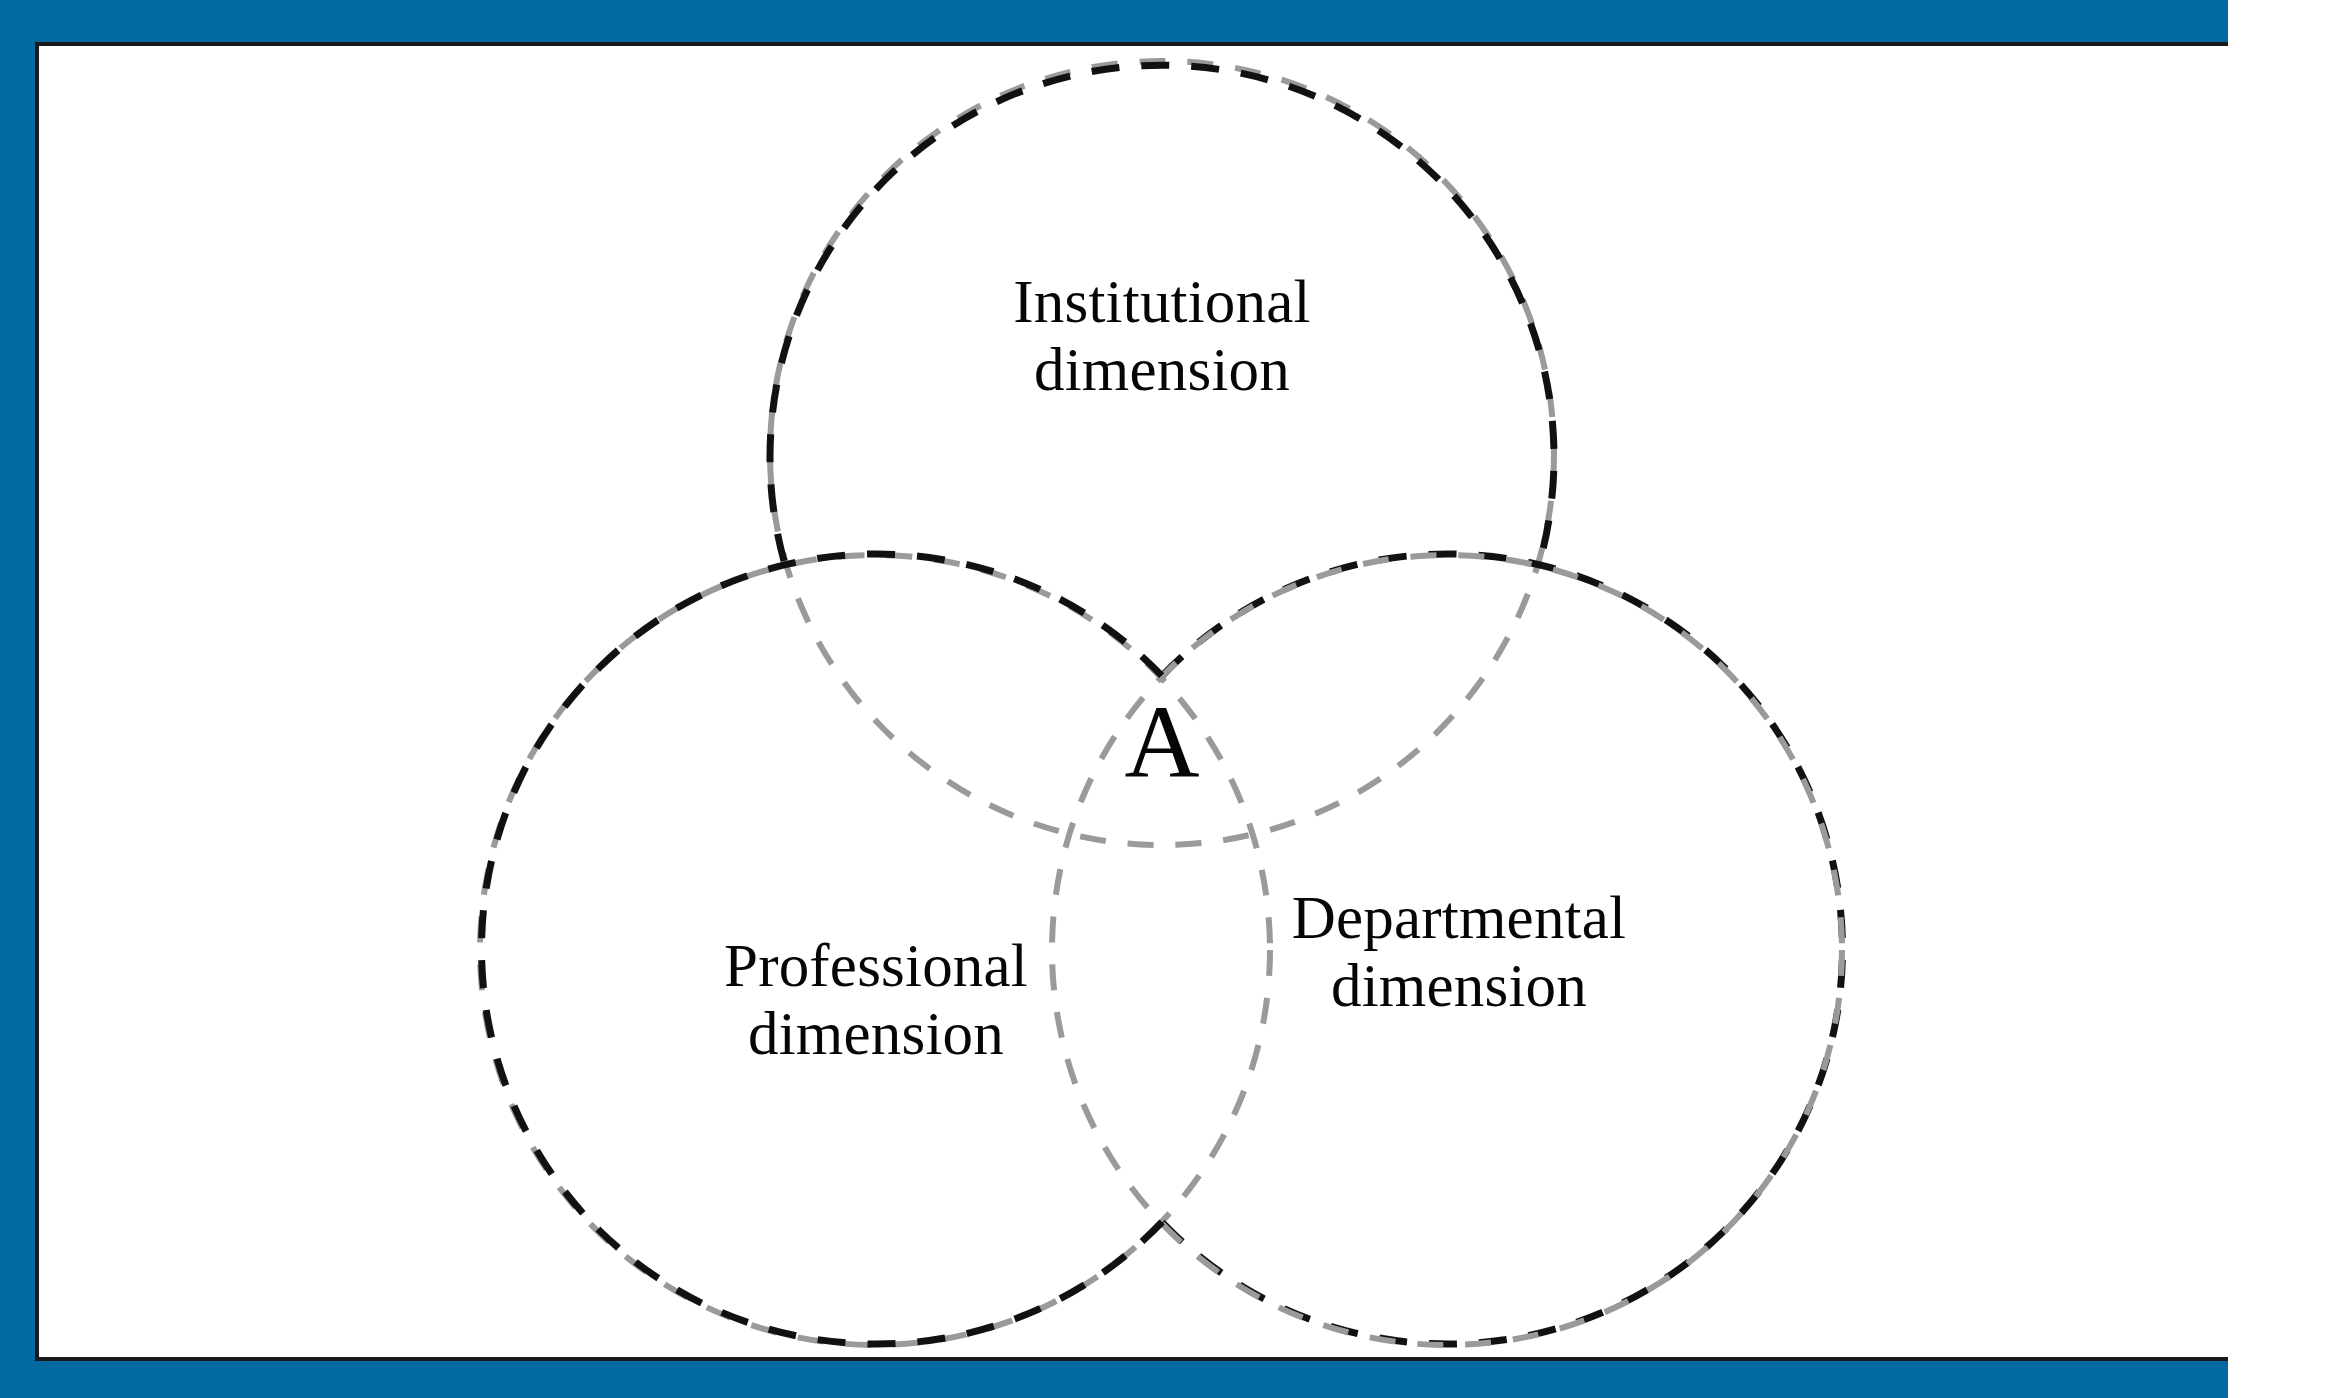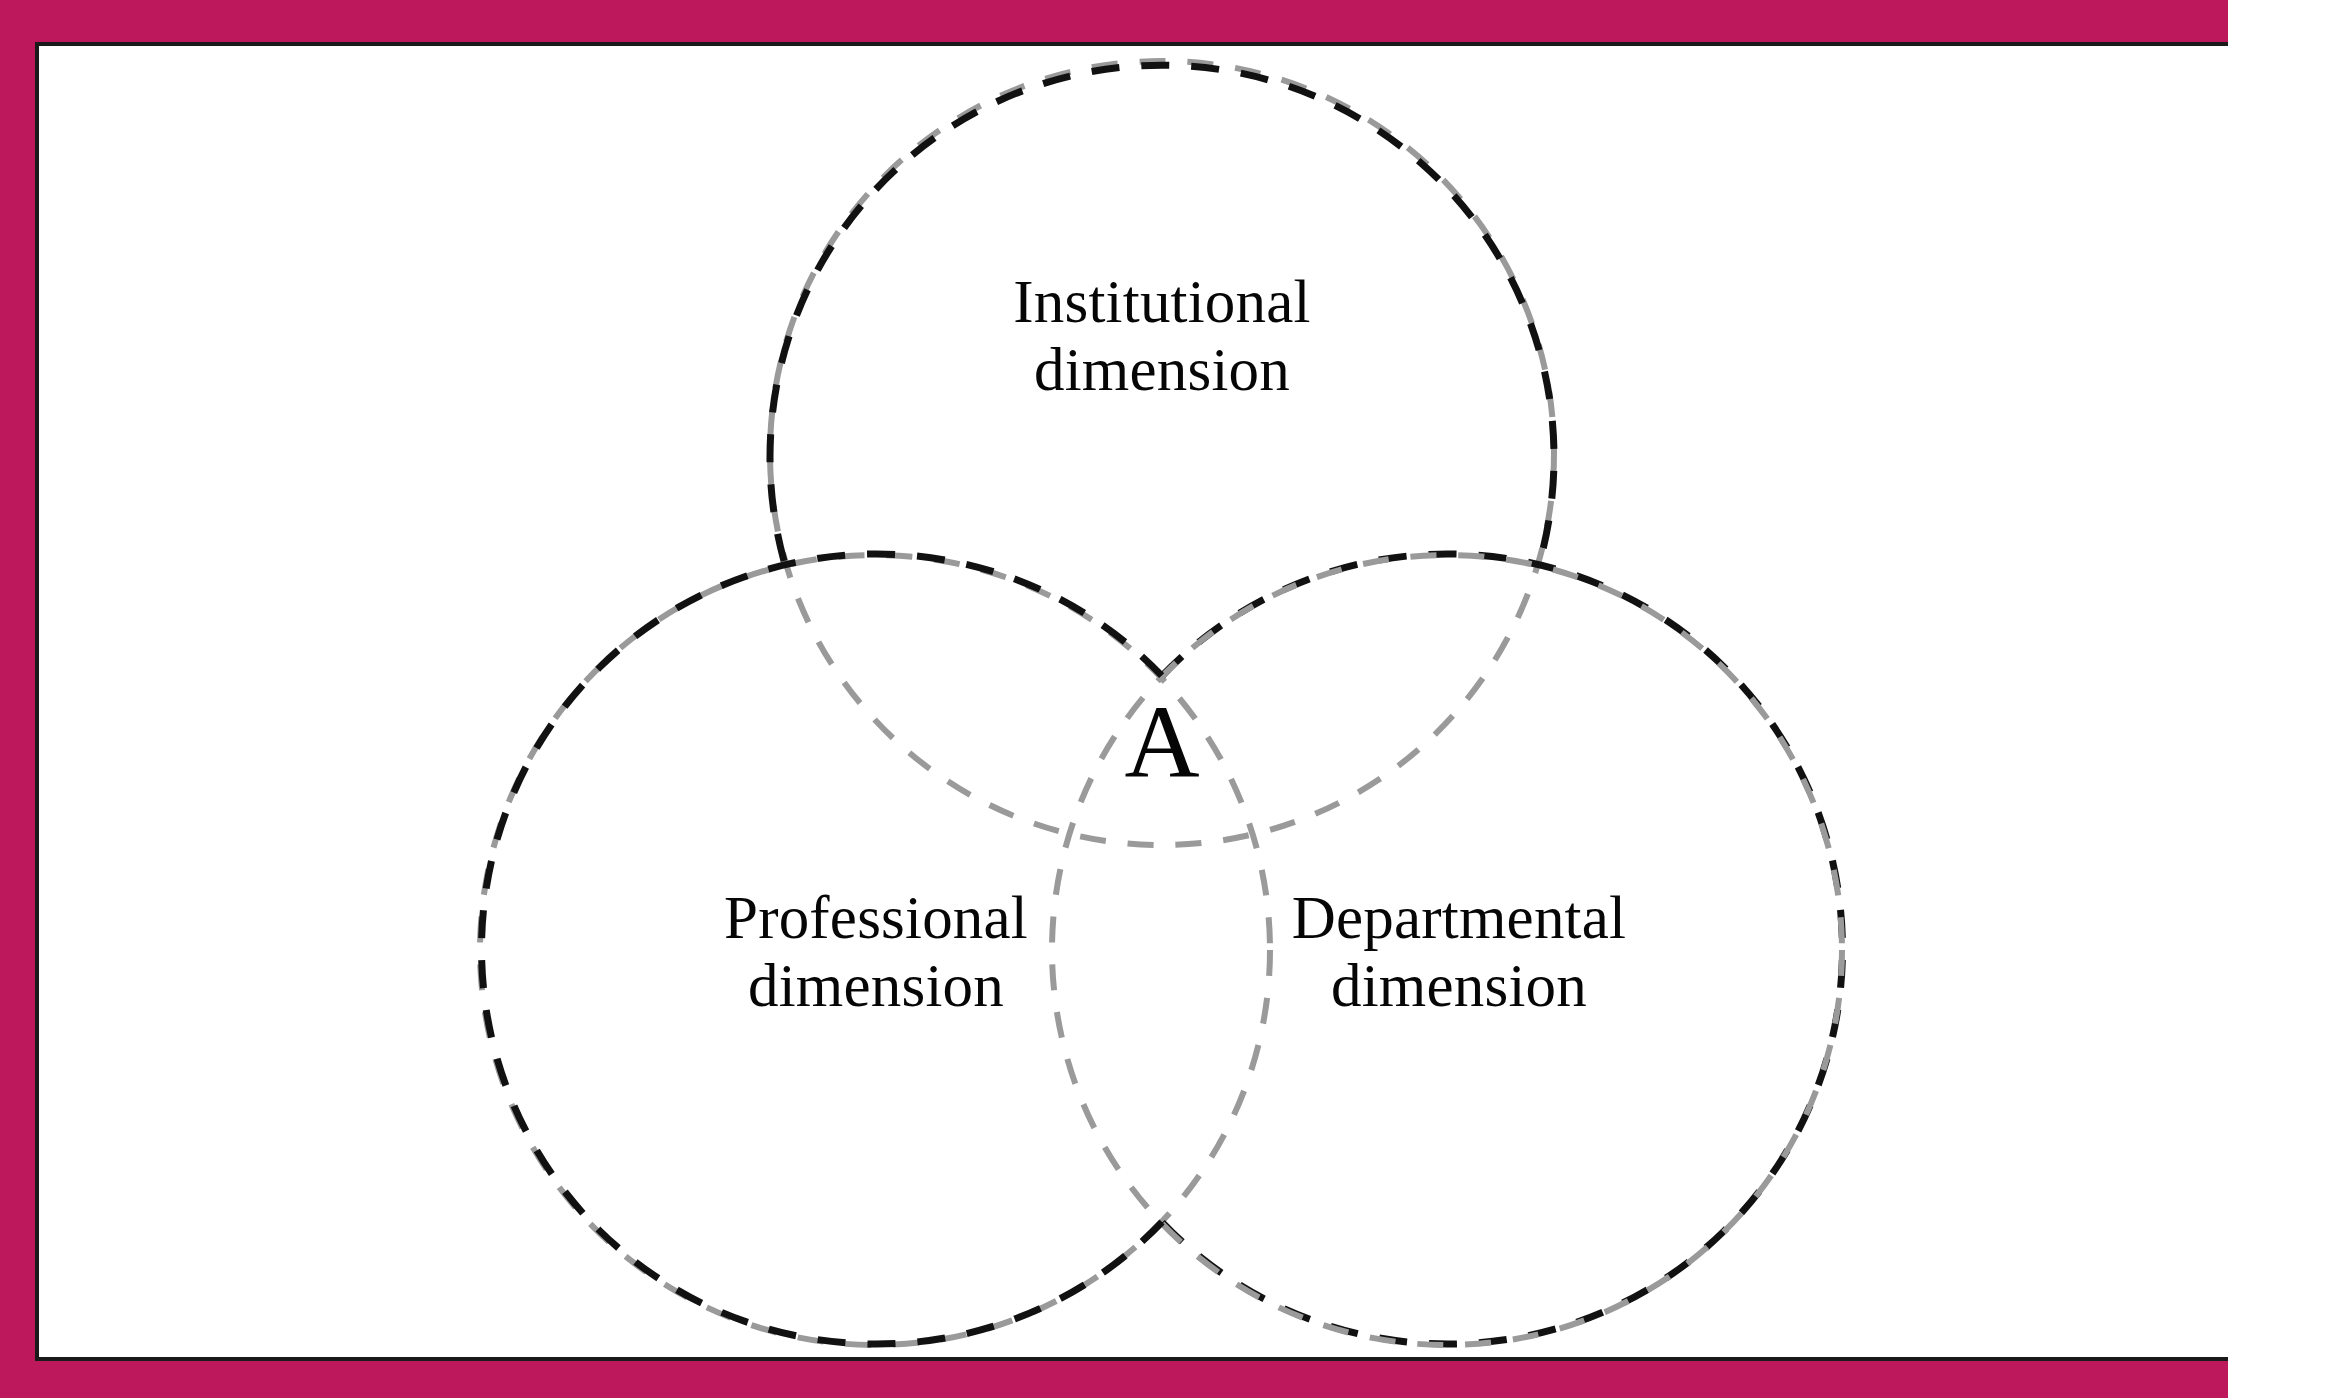--- a/index.html
+++ b/index.html
@@ -9,21 +9,21 @@
     background: #ffffff;
   }
   body {
     font-family: "Liberation Serif", "DejaVu Serif", serif;
     color: #000000;
   }
   #page {
     position: relative;
     width: 2228px;
     height: 1398px;
-    background: #be185d;
+    background: #0369a1;
     overflow: hidden;
   }
   #frame {
     position: absolute;
     left: 35px;
     top: 42px;
     width: 2254px;
     height: 1319px;
     border: 4px solid #1a1a1a;
     box-sizing: border-box;
@@ -49,21 +49,21 @@
   .venn-label .line {
     display: block;
   }
   #label-institutional {
     left: 862px;
     top: 268px;
     width: 600px;
   }
   #label-professional {
     left: 576px;
-    top: 884px;
+    top: 932px;
     width: 600px;
   }
   #label-departmental {
     left: 1159px;
     top: 884px;
     width: 600px;
   }
   #label-center {
     position: absolute;
     left: 1062px;

